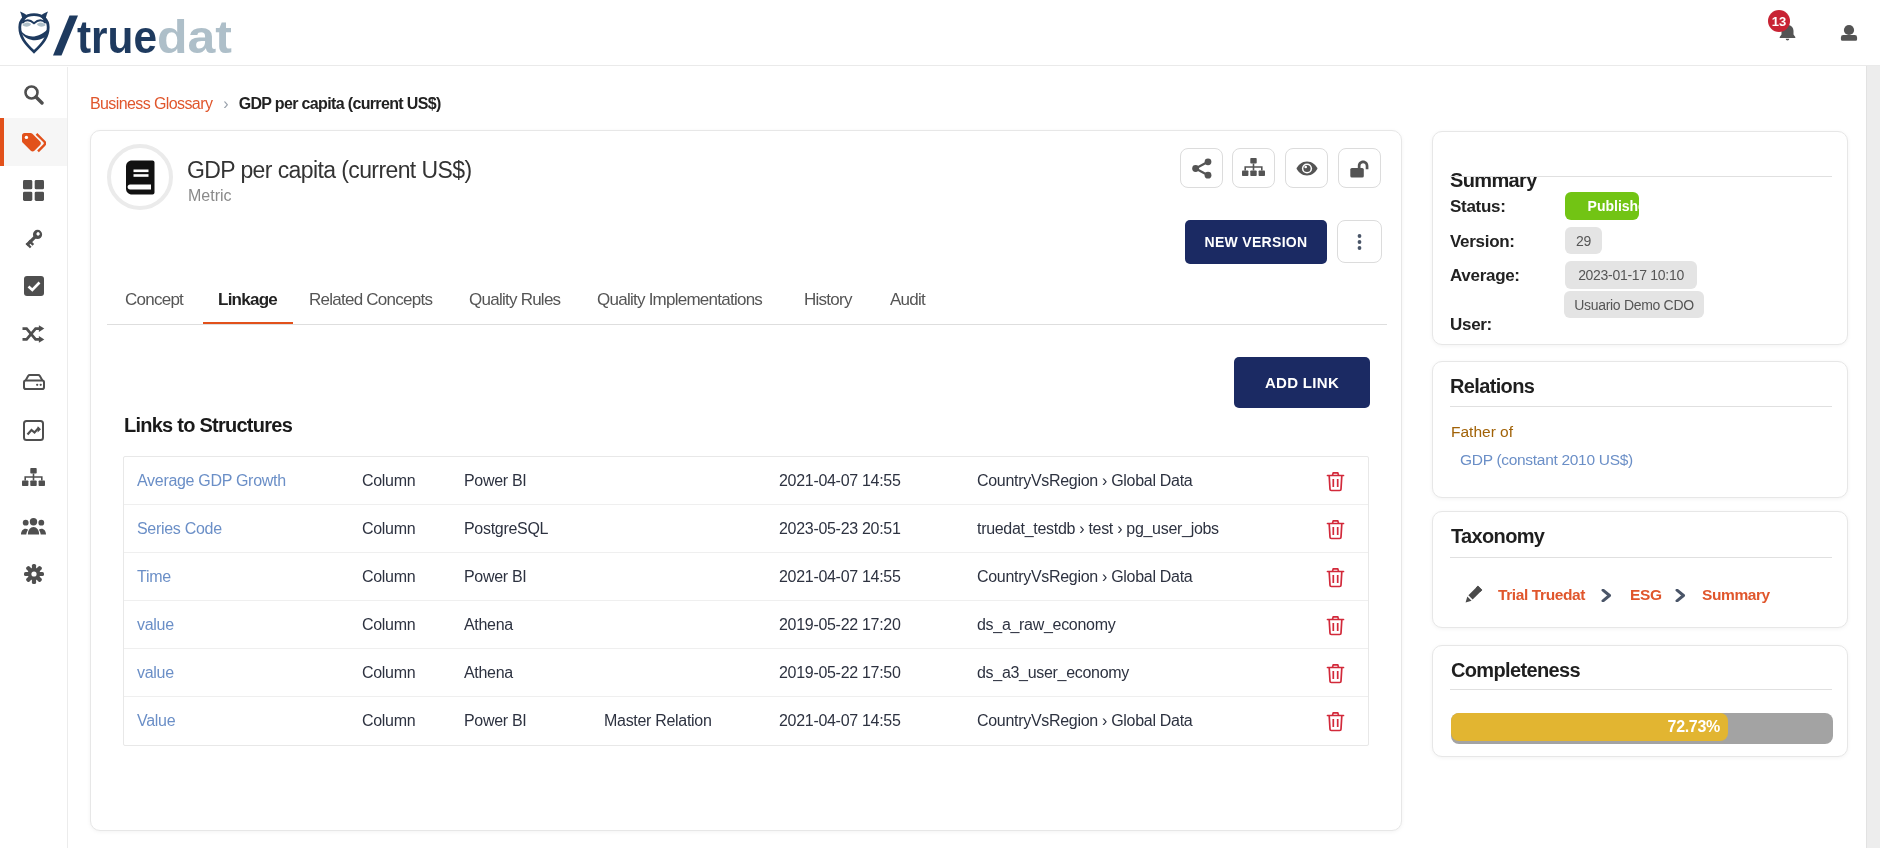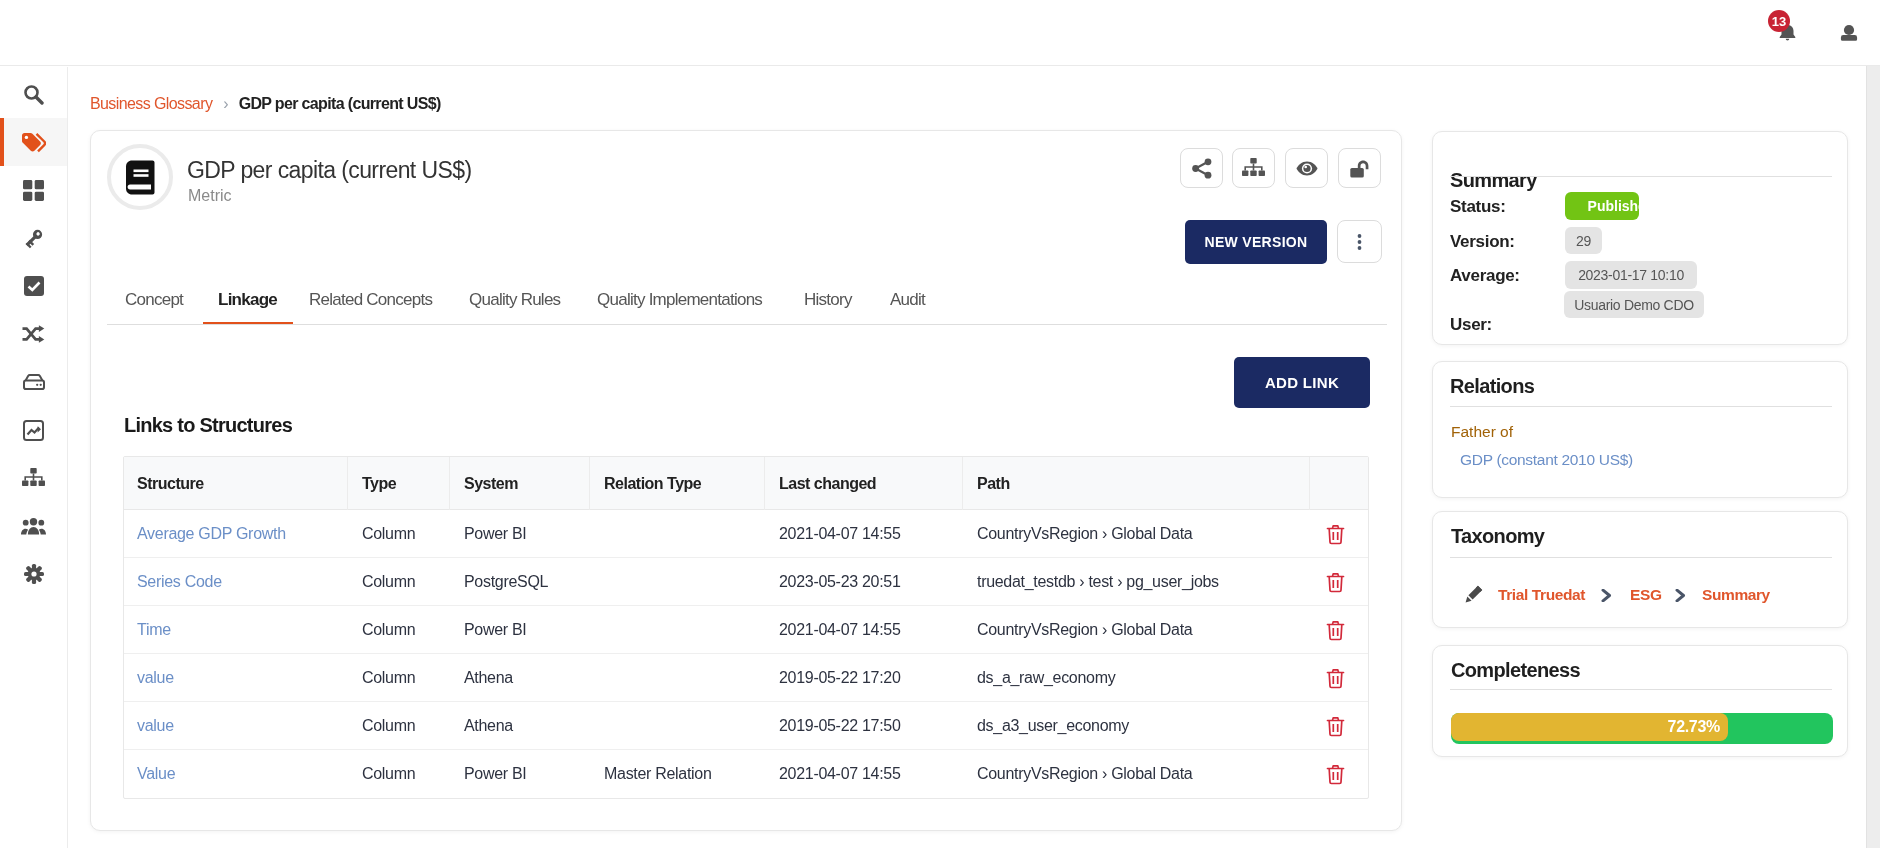--- a/index.html
+++ b/index.html
@@ -18,20 +18,32 @@
 .pill { position:absolute; background:#e4e4e4; border-radius:6px; color:#555; font-size:14px; letter-spacing:-0.3px; white-space:nowrap; display:flex; align-items:center; justify-content:center; }
 .slabel { position:absolute; left:17px; font-size:17px; letter-spacing:-0.3px; font-weight:bold; color:#222; }
 .blue { color:#6b8fc7; }
 .tab { position:absolute; font-size:17px; letter-spacing:-0.75px; color:#555; white-space:nowrap; }
 .orange { color:#e0562c; }
 </style>
 </head>
 <body>
 
 <div id="header">
+  <div class="abs" id="logo" style="left:16px; top:9px;"><svg width="222" height="48" viewBox="0 0 222 48">
+        <path d="M4 2.6 C5.8 6.2 6.4 9.9 6.7 13.5 C8.4 10.9 10 9 12.2 7.3 C9.6 5.1 7 3.7 4 2.6 Z" fill="#1e3a5f"></path>
+        <path d="M32 2.6 C30.2 6.2 29.6 9.9 29.3 13.5 C27.6 10.9 26 9 23.8 7.3 C26.4 5.1 29 3.7 32 2.6 Z" fill="#1e3a5f"></path>
+        <path d="M18 5.6 C9.3 5.6 3.8 10.7 3.8 18.3 C3.8 27.7 8.8 34.3 18 42.8 C27.2 34.3 32.2 27.7 32.2 18.3 C32.2 10.7 26.7 5.6 18 5.6 Z" fill="none" stroke="#1e3a5f" stroke-width="2.8"></path>
+        <path d="M6.3 16 C8.5 13 12.2 12.5 15.2 15 C13.6 18.2 8.9 18.6 6.3 16 Z" fill="#aebfc9"></path>
+        <path d="M29.7 16 C27.5 13 23.8 12.5 20.8 15 C22.4 18.2 27.1 18.6 29.7 16 Z" fill="#aebfc9"></path>
+        <path d="M6.2 14 C10 10 14 10.6 18 14.2 C22 10.6 26 10 29.8 14" fill="none" stroke="#1e3a5f" stroke-width="1.9"></path>
+        <path d="M4.6 21.6 C10.5 29.3 21.5 30.2 31.7 20.3 C31.3 23.4 30.5 25.6 28.7 28.3 C20.5 33.6 10.8 31.6 5.4 24.2 Z" fill="#1e3a5f"></path>
+        <path d="M37 46.5 L53.5 6.5 L62 6.5 L45.5 46.5 Z" fill="#1e3a5f"></path>
+        <text x="61" y="43.5" font-family="Liberation Sans,sans-serif" font-size="46" font-weight="bold" fill="#1e3a5f" textLength="80" lengthAdjust="spacingAndGlyphs">true</text>
+        <text x="141" y="43.5" font-family="Liberation Sans,sans-serif" font-size="46" font-weight="bold" fill="#aebfc9" textLength="75" lengthAdjust="spacingAndGlyphs">dat</text>
+      </svg></div>
   <div class="abs" id="bell" style="left:1779px; top:23px;"><svg width="17" height="18" viewBox="0 0 17 18">
         <path d="M8.5 0 C9.2 0 9.8 0.6 9.8 1.3 L9.8 1.9 C12.5 2.5 14.5 4.8 14.5 7.7 L14.5 11.5 L16.3 14 L16.3 14.9 L0.7 14.9 L0.7 14 L2.5 11.5 L2.5 7.7 C2.5 4.8 4.5 2.5 7.2 1.9 L7.2 1.3 C7.2 0.6 7.8 0 8.5 0 Z" fill="#545454"></path>
         <path d="M6.7 15.8 a1.8 1.8 0 0 0 3.6 0 Z" fill="#545454"></path>
       </svg></div>
   <div class="abs" id="badge" style="left:1768px; top:10px; width:22px; height:22px; border-radius:50%; background:#c82334; color:#fff; font-size:13px; font-weight:bold; display:flex; align-items:center; justify-content:center;">13</div>
   <div class="abs" id="person" style="left:1840px; top:24px;"><svg width="18" height="17" viewBox="0 0 18 17">
         <circle cx="9" cy="6" r="5.1" fill="#545454"></circle>
         <path d="M3.3 11.1 h11.4 a2.4 2.4 0 0 1 2.4 2.4 v1.7 a1.5 1.5 0 0 1 -1.5 1.5 h-13.2 a1.5 1.5 0 0 1 -1.5 -1.5 v-1.7 a2.4 2.4 0 0 1 2.4 -2.4 Z" fill="#545454"></path>
       </svg></div>
 </div>
@@ -209,34 +221,20 @@
   <div class="tab" style="left:713px; top:159px;">History</div>
   <div class="tab" style="left:799px; top:159px;">Audit</div>
   <div class="abs" style="left:112px; top:191px; width:90px; height:3px; background:#e2511b;"></div>
   <div class="abs" style="left:16px; top:193px; width:1280px; height:1px; background:#dedede;"></div>
 
   <div class="navybtn" style="left:1143px; top:226px; width:136px; height:51px; font-size:15px;">ADD LINK</div>
 
   <div class="abs" style="left:33px; top:283px; font-size:20px; letter-spacing:-0.75px; font-weight:bold; color:#1a1a1a;">Links to Structures</div>
 
   <div class="abs" id="table" style="left:32px; top:325px; width:1246px; border:1px solid #e8e8e8; border-radius:2px;">
-      <div style="position:relative; height:53px; background:#f8f9fa; border-bottom:1px solid #e8e8e8;">
-        <div class="abs" style="left:13px; top:18px; font-size:16px; font-weight:bold; letter-spacing:-0.5px; color:#222;">Structure</div>
-        <div class="abs" style="left:238px; top:18px; font-size:16px; font-weight:bold; letter-spacing:-0.5px; color:#222;">Type</div>
-        <div class="abs" style="left:340px; top:18px; font-size:16px; font-weight:bold; letter-spacing:-0.5px; color:#222;">System</div>
-        <div class="abs" style="left:480px; top:18px; font-size:16px; font-weight:bold; letter-spacing:-0.5px; color:#222;">Relation Type</div>
-        <div class="abs" style="left:655px; top:18px; font-size:16px; font-weight:bold; letter-spacing:-0.5px; color:#222;">Last changed</div>
-        <div class="abs" style="left:853px; top:18px; font-size:16px; font-weight:bold; letter-spacing:-0.5px; color:#222;">Path</div>
-        <div class="abs" style="left:223px; top:0; width:1px; height:53px; background:#ececec;"></div>
-        <div class="abs" style="left:325px; top:0; width:1px; height:53px; background:#ececec;"></div>
-        <div class="abs" style="left:465px; top:0; width:1px; height:53px; background:#ececec;"></div>
-        <div class="abs" style="left:640px; top:0; width:1px; height:53px; background:#ececec;"></div>
-        <div class="abs" style="left:838px; top:0; width:1px; height:53px; background:#ececec;"></div>
-        <div class="abs" style="left:1185px; top:0; width:1px; height:53px; background:#ececec;"></div>
-      </div>
       <div style="position:relative; height:48px; border-bottom:1px solid #efefef;">
         <div class="abs blue" style="left:13px; top:15px; font-size:16px; letter-spacing:-0.3px;">Average GDP Growth</div>
         <div class="abs" style="left:238px; top:15px; font-size:16px; letter-spacing:-0.3px; color:#2d3240;">Column</div>
         <div class="abs" style="left:340px; top:15px; font-size:16px; letter-spacing:-0.3px; color:#2d3240;">Power BI</div>
         <div class="abs" style="left:655px; top:15px; font-size:16px; letter-spacing:-0.3px; color:#2d3240;">2021-04-07 14:55</div>
         <div class="abs" style="left:853px; top:15px; font-size:16px; letter-spacing:-0.3px; color:#2d3240;">CountryVsRegion › Global Data</div>
         <div class="abs" style="left:1202px; top:14px;"><svg width="19" height="21" viewBox="0 0 19 21">
             <g fill="none" stroke="#d2293a" stroke-width="1.7">
               <path d="M1.5 4.5h16" stroke-linecap="round"></path>
               <path d="M6.5 4 7.3 1.8h4.4L12.5 4"></path>
@@ -361,16 +359,16 @@
   <div class="abs orange" style="left:197px; top:74px; font-size:15.5px; letter-spacing:-0.4px; font-weight:bold;">ESG</div>
   <div class="abs" id="chev2" style="left:242px; top:76px;"><svg width="11" height="13" viewBox="0 0 11 13">
         <path d="M2 1.2 L8.5 6.5 L2 11.8" fill="none" stroke="#4a5568" stroke-width="3" stroke-linecap="round" stroke-linejoin="round"></path>
       </svg></div>
   <div class="abs orange" style="left:269px; top:74px; font-size:15.5px; letter-spacing:-0.4px; font-weight:bold;">Summary</div>
 </div>
 
 <div class="card" style="left:1432px; top:645px; width:416px; height:112px;">
   <div class="ctitle abs" style="left:18px; top:13px;">Completeness</div>
   <div class="sep abs" style="left:17px; top:43px; width:382px;"></div>
-  <div class="abs" style="left:18px; top:67px; width:382px; height:31px; background:#22c55e; border-radius:8px;">
+  <div class="abs" style="left:18px; top:67px; width:382px; height:31px; background:#a3a3a3; border-radius:8px;">
     <div style="width:277px; height:28px; background:#e2b531; border-radius:8px; color:#fff; font-size:16px; letter-spacing:-0.3px; font-weight:bold; display:flex; align-items:center; justify-content:flex-end; padding-right:8px;">72.73%</div>
   </div>
 </div>
 
 </body></html>

